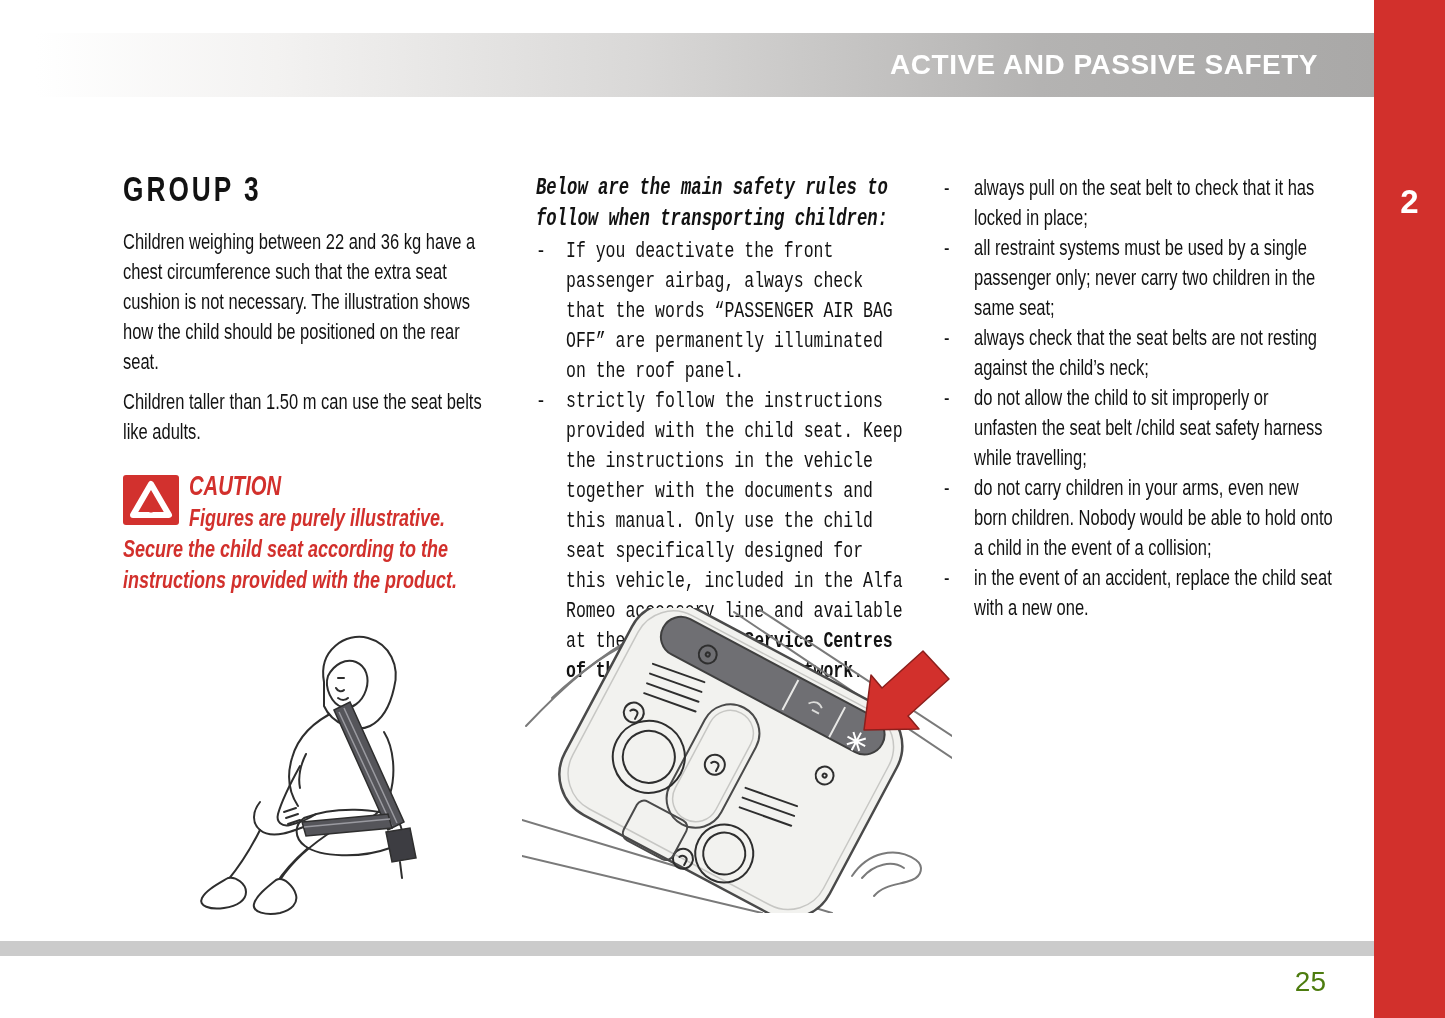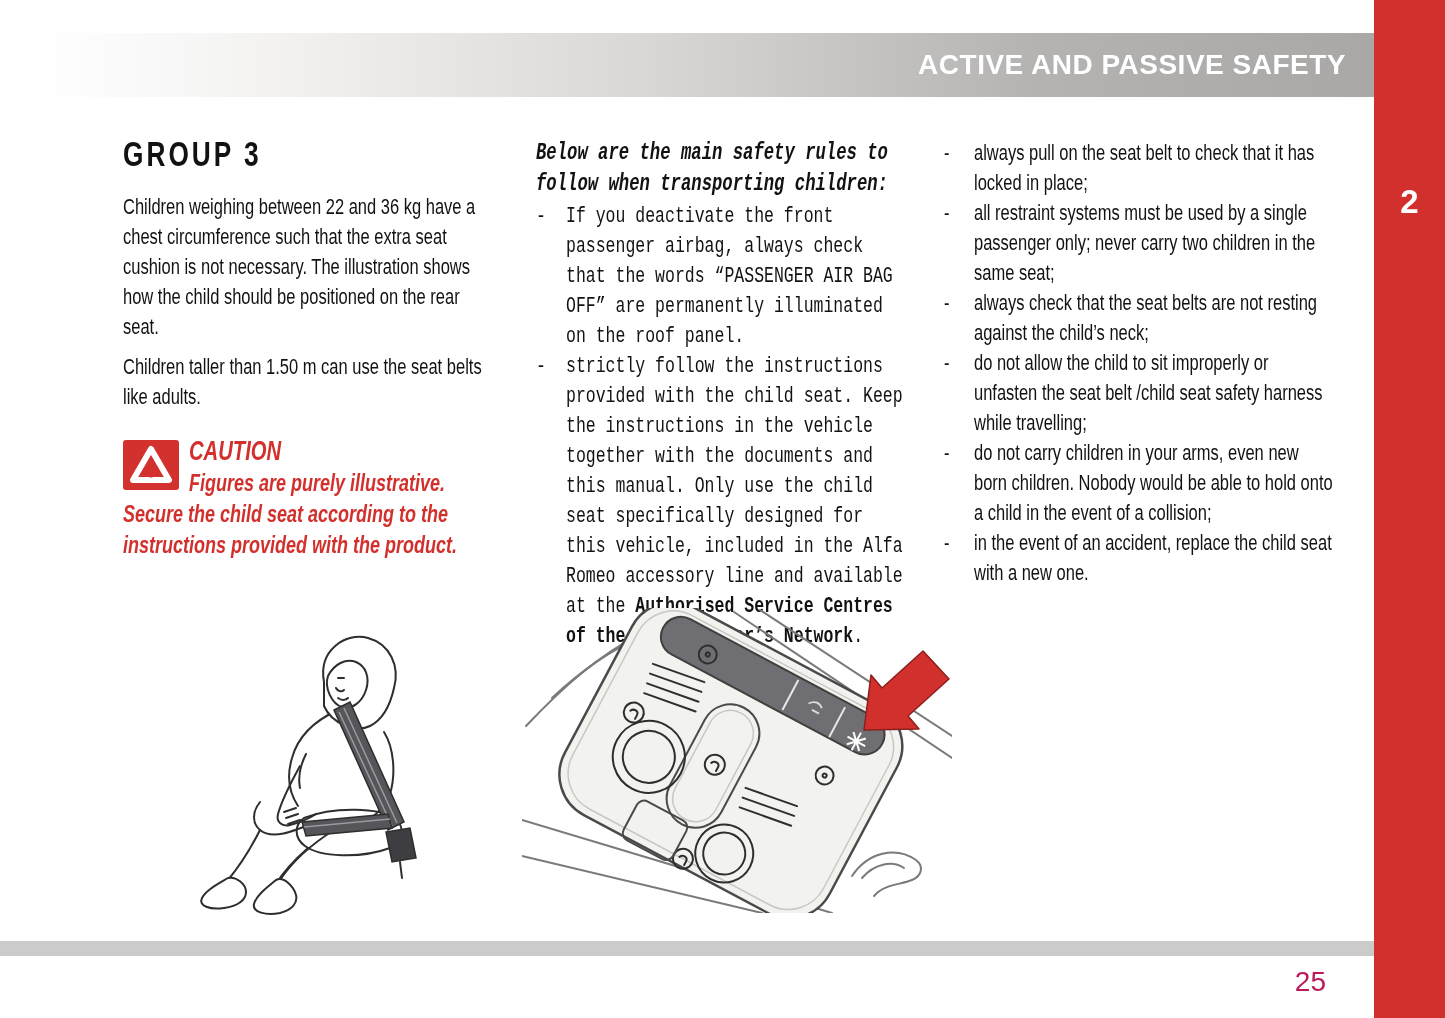--- a/index.html
+++ b/index.html
@@ -8,44 +8,44 @@
     background:#ffffff;
     font-family:"Liberation Sans", sans-serif;
     color:#121212;
   }
 
   
   .header-bar {
     position:absolute; left:36px; top:33px; width:1338px; height:64px;
     background:linear-gradient(to right,#ffffff 0%,#f3f2f1 18%,#d9d8d7 45%,#b4b3b2 75%,#a9a8a7 100%);
     display:flex; align-items:center; justify-content:flex-end;
-    padding-right:28px; box-sizing:border-box;
+    padding-right:56px; box-sizing:border-box;
   }
   .header-title {
     color:#ffffff; font-weight:bold; font-size:28px; letter-spacing:0.5px;
   }
   .side-bar {
     position:absolute; right:0; top:0; width:71px; height:1018px;
     background:#d2302c;
   }
   .chapter-tab {
     position:absolute; top:183px; left:0; width:100%;
     text-align:center; color:#ffffff; font-weight:bold; font-size:33px;
   }
   .footer-bar {
     position:absolute; left:0; top:941px; width:1374px; height:15px;
     background:#cbcbcb;
   }
   .page-number {
     position:absolute; left:1256px; top:966px; width:70px;
-    text-align:right; font-size:28px; color:#be185d;
-  }
-
-  
-  .col { position:absolute; }
+    text-align:right; font-size:28px; color:#4d7c0f;
+  }
+
+  
+  .col { position:absolute;margin-top:35px; }
   #col1 { left:123px; top:134px; width:362px; }
   #col2 { left:536px; top:138px; width:374px;font-family:Liberation Mono, monospace; }
   #col3 { left:944px; top:138px; width:392px; }
   .colscale {
     width:133.333%;
     transform:scaleX(0.75);
     transform-origin:top left;
   }
   .body-text { font-size:22px; line-height:30px; }
   .group-heading {

